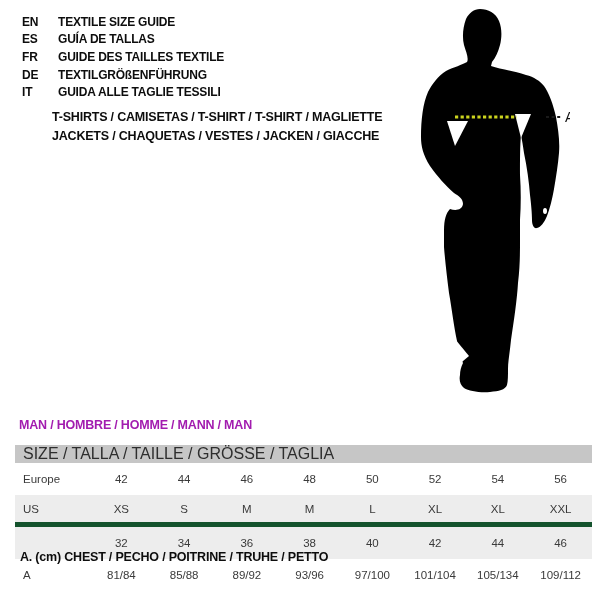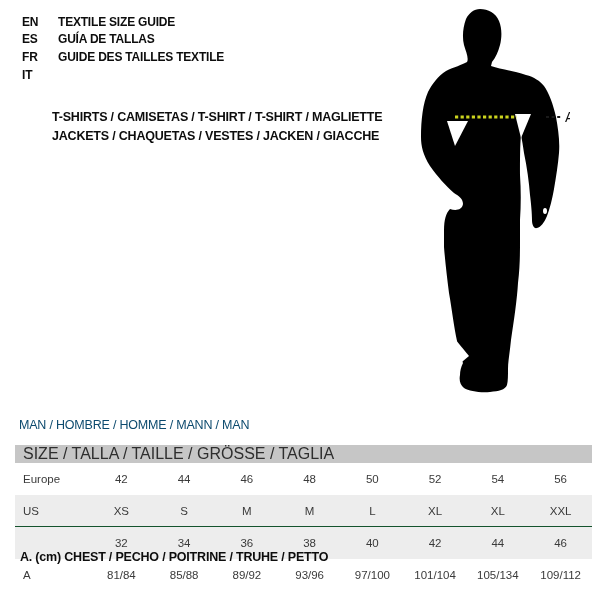--- a/index.html
+++ b/index.html
@@ -10,27 +10,27 @@
   
   .lang-block{position:absolute;left:22px;top:13px;}
   .lang-row{display:flex;height:17.6px;align-items:center;font-size:12px;font-weight:bold;letter-spacing:-0.2px;color:#0d0d0d;}
   .lang-row .code{width:36px;flex:0 0 36px;}
   
   .cat-block{position:absolute;left:22px;top:110px;}
   .cat-line{height:19px;font-size:12.5px;font-weight:bold;letter-spacing:-0.2px;color:#0d0d0d;white-space:nowrap;margin-left:30px;}
   
   .figure{position:absolute;left:410px;top:5px;width:160px;height:400px;}
   
-  .section-title{position:absolute;left:19px;top:418px;font-size:12.5px;font-weight:normal;letter-spacing:-0.2px;color:#0c4a6e;}
+  .section-title{position:absolute;left:19px;top:418px;font-size:12.5px;font-weight:bold;letter-spacing:-0.2px;color:#a21caf;}
   
   .size-table{position:absolute;left:15px;top:445px;width:577px;}
   .thead{display:flex;align-items:center;height:18px;background:#c6c6c6;font-size:16px;color:#2e2e2e;padding-left:8px;box-sizing:border-box;}
   .trow{display:flex;align-items:center;height:32px;font-size:11.5px;color:#3a3a3a;}
   .trow.stripe{background:#ededed;}
-  .trow.stripe-sep{border-bottom:1px solid #14532d;box-sizing:border-box;align-items:center;}
+  .trow.stripe-sep{border-bottom:5px solid #14532d;box-sizing:border-box;align-items:center;}
   .trow .lbl{flex:0 0 75px;width:75px;padding-left:8px;box-sizing:border-box;}
   .trow .cell{flex:1;text-align:center;}
   
   .footnote{position:absolute;left:20px;top:550px;font-size:12.5px;font-weight:bold;letter-spacing:-0.2px;color:#0d0d0d;}
 </style>
 </head>
 <body>
 
 <div class="page">
 
@@ -41,21 +41,26 @@
     </div>
     <div class="lang-row">
       <span class="code">ES</span>
       <span>GUÍA DE TALLAS</span>
     </div>
     <div class="lang-row">
       <span class="code">FR</span>
       <span>GUIDE DES TAILLES TEXTILE</span>
     </div>
     <div class="lang-row">
+      <span class="code">DE</span>
+      <span>TEXTILGRÖßENFÜHRUNG</span>
+    </div>
+    <div class="lang-row">
       <span class="code">IT</span>
+      <span>GUIDA ALLE TAGLIE TESSILI</span>
     </div>
   </div>
 
   <div class="cat-block">
     <div class="cat-line">T-SHIRTS / CAMISETAS / T-SHIRT / T-SHIRT / MAGLIETTE</div>
     <div class="cat-line">JACKETS / CHAQUETAS / VESTES / JACKEN / GIACCHE</div>
   </div>
 
   <svg class="figure" viewBox="0 0 160 400" xmlns="http://www.w3.org/2000/svg">
     <path fill="#000000" d="

